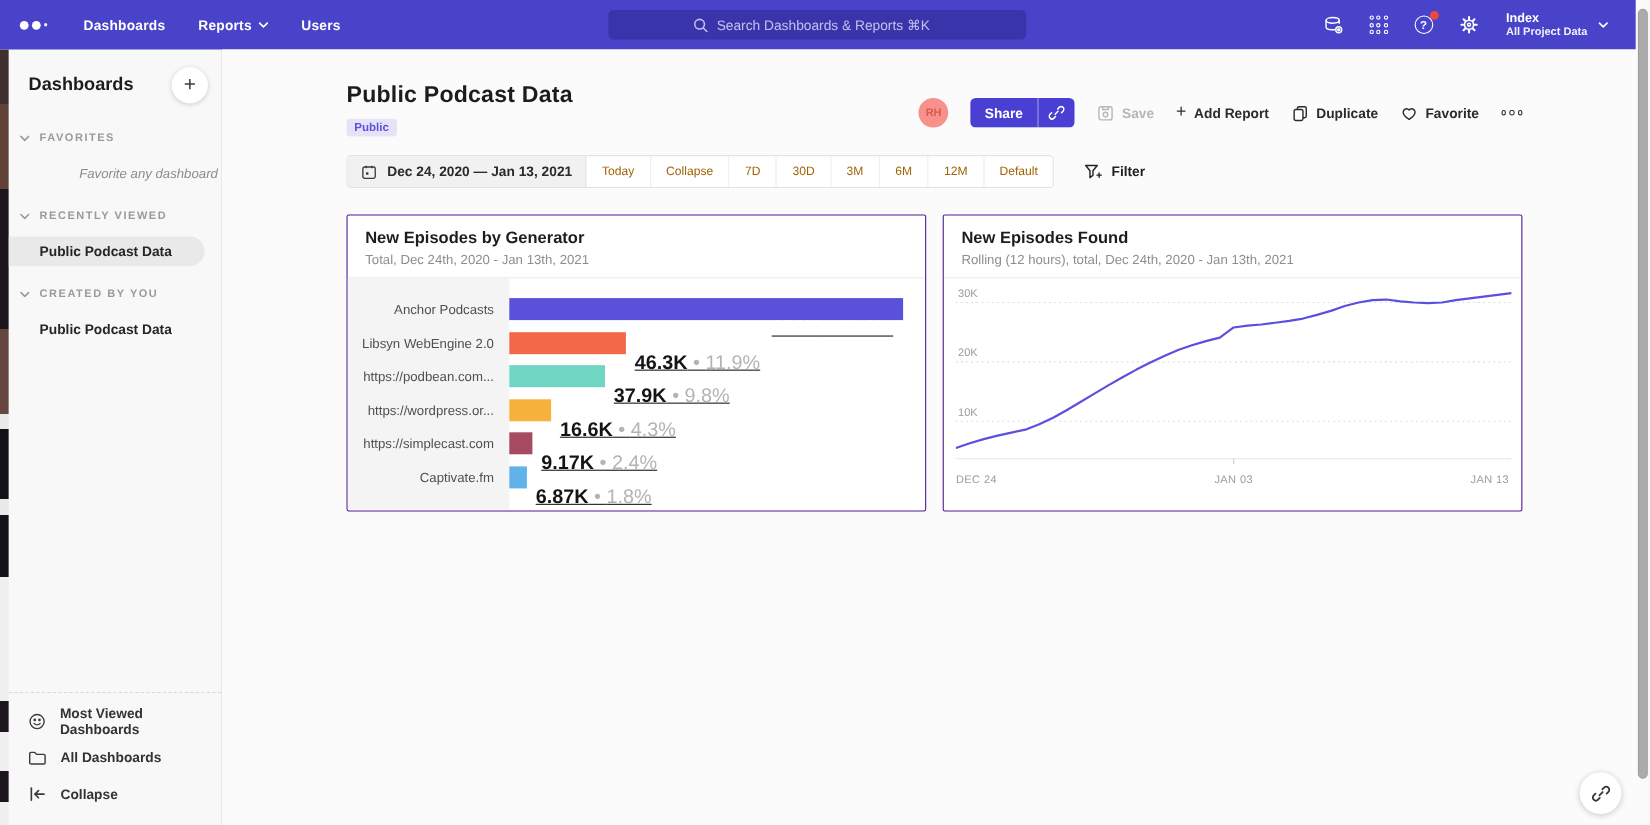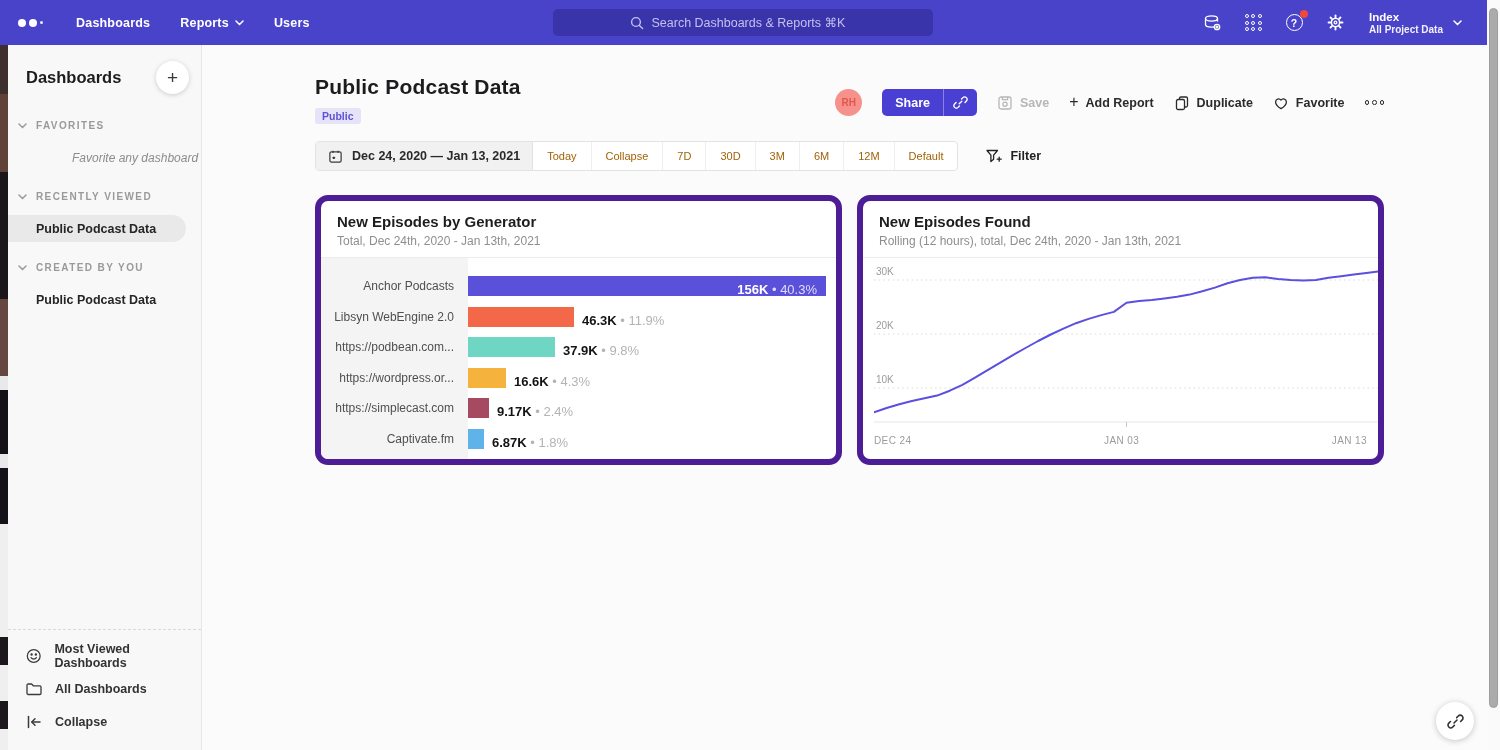--- a/index.html
+++ b/index.html
@@ -66,34 +66,34 @@
   .ellipsis span { width:4.5px; height:4.5px; border:1.4px solid #2b2b2b; border-radius:50%; }
 
   .date-row { display:flex; align-items:center; margin-top:17px; }
   .date-control { display:flex; height:30px; border:1px solid #e2e2e2; border-radius:4px; background:#fff; overflow:hidden; }
   .date-range { display:flex; align-items:center; gap:9px; background:#f1f1f1; padding:0 12px; font-size:12.5px; font-weight:700; color:#2a2a2a; border-right:1px solid #e2e2e2; cursor:pointer; }
   .preset { display:flex; align-items:center; padding:0 14px; font-size:11px; color:#a16207; border-right:1px solid #eee; cursor:pointer; }
   .preset:last-child { border-right:none; }
   .filter-btn { display:flex; align-items:center; gap:8px; margin-left:27px; font-size:12.5px; font-weight:700; color:#222; cursor:pointer; }
 
   .cards { display:flex; gap:15px; margin-top:24px; }
-  .card { width:617px; height:270px; background:#fff; border:6px solid #4c1d95; border-radius:13px; position:relative; overflow:hidden; }
+  .card { width:617px; height:270px; background:#fff; border:1px solid #4c1d95; border-radius:2px; position:relative; overflow:hidden; }
   .card-head { height:57px; padding:12px 16px 0; border-bottom:1px solid #ececec; }
   .card-title { font-size:15px; font-weight:700; color:#1d1d1f; }
   .card-sub { margin-top:4px; font-size:12px; color:#8e8e8e; }
 
   
   .bar-body { position:relative; height:210px; }
   .label-col-bg { position:absolute; left:0; top:0; bottom:0; width:147px; background:#f4f4f4; }
   .bar-rows { position:absolute; left:0; right:0; top:13px; }
   .bar-row { height:30.5px; display:flex; align-items:center; }
   .bar-label { width:147px; padding-right:14px; text-align:right; font-size:12px; color:#4f4f4f; }
   .bar-track { flex:1; position:relative; height:20px; }
   .bar { height:20px; position:relative; }
-  .bar-value { position:absolute; left:100%; margin-left:8px; top:4px; line-height:20px; font-size:13px; white-space:nowrap; }
+  .bar-value { position:absolute; left:100%; margin-left:8px; top:17px; line-height:20px; font-size:18px; white-space:nowrap;text-decoration:underline; }
   .bar-value b { color:#141414; font-weight:700; }
   .bar-value .sep, .bar-value .pct { color:#b3b3b3; }
   .bar-value.inside { left:auto; right:0; margin:0 9px 0 0; }
   .bar-value.inside b { color:#fff; }
   .bar-value.inside .sep, .bar-value.inside .pct { color:rgba(255,255,255,.8); }
 
   
   .line-body { padding:0 11px; }
   .legend { height:22px; display:flex; align-items:center; justify-content:center; gap:7px; margin-top:2px; font-size:11px; color:#8a8a8a; }
   .legend-swatch { width:9px; height:9px; border-radius:2px; background:#5b4fe0; }

